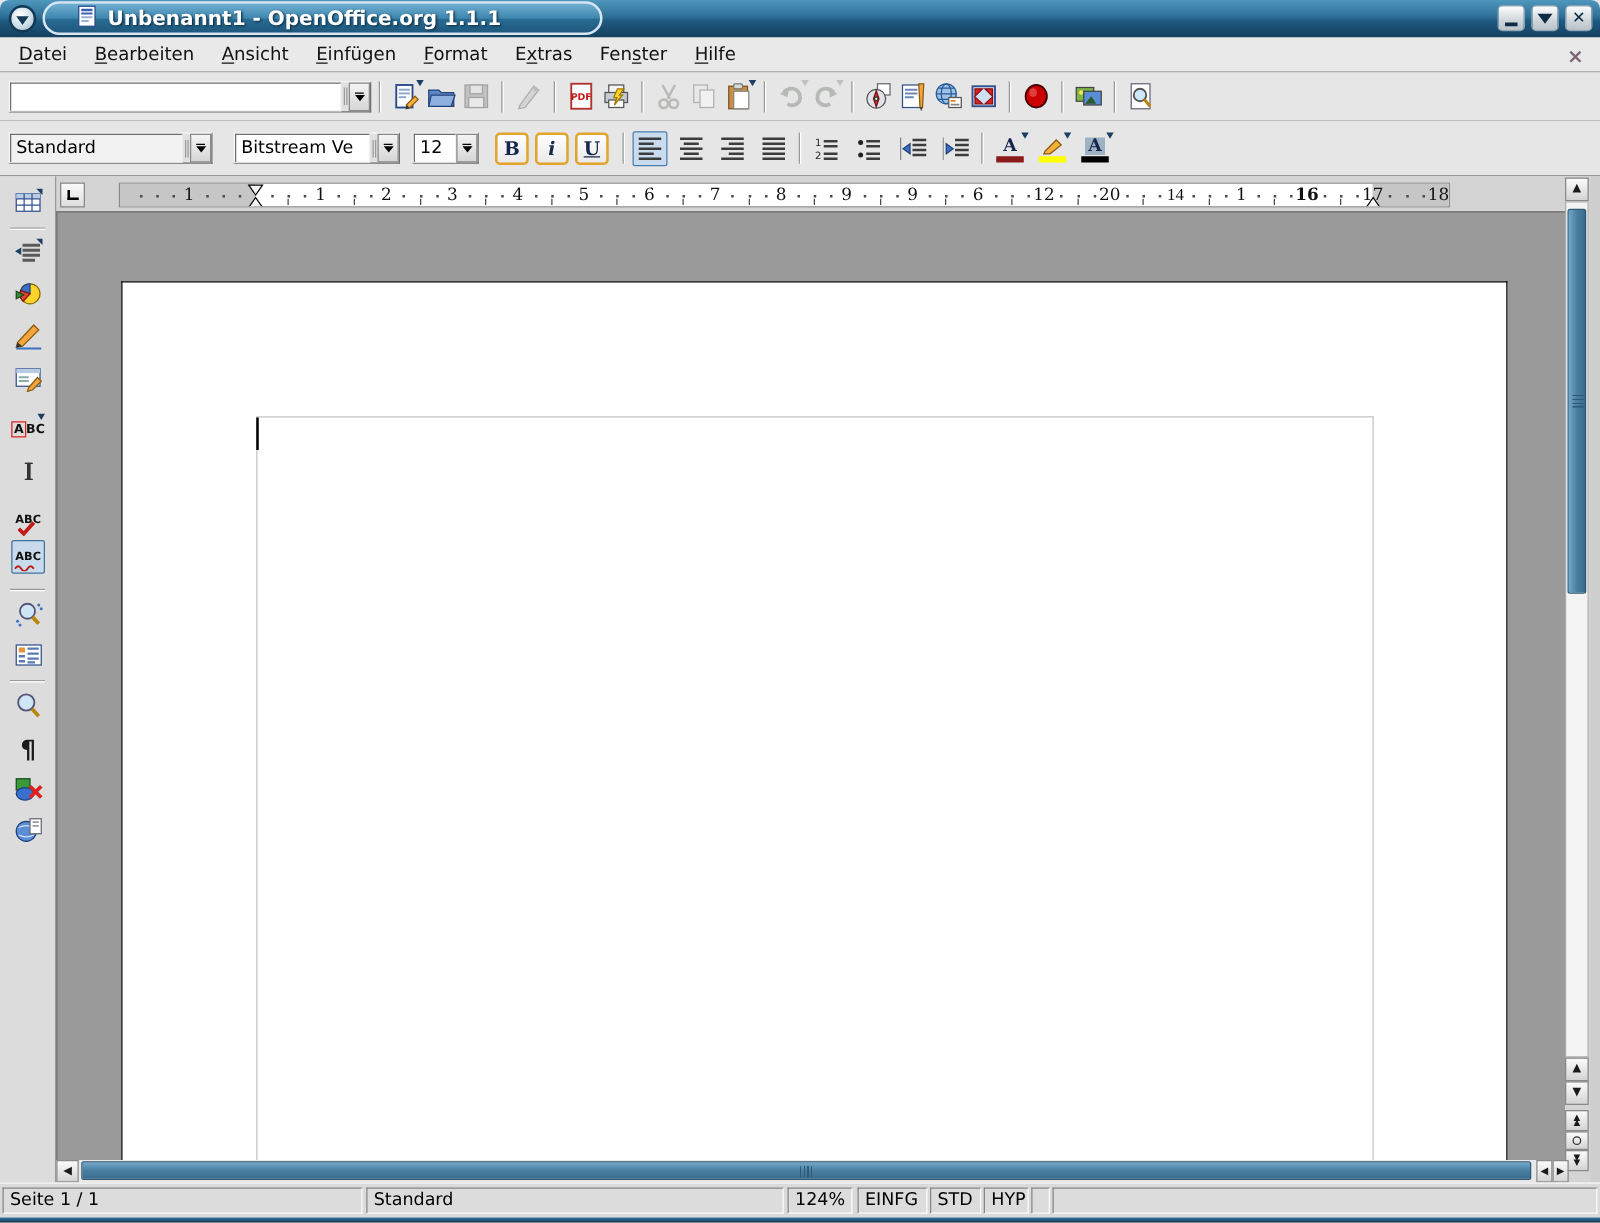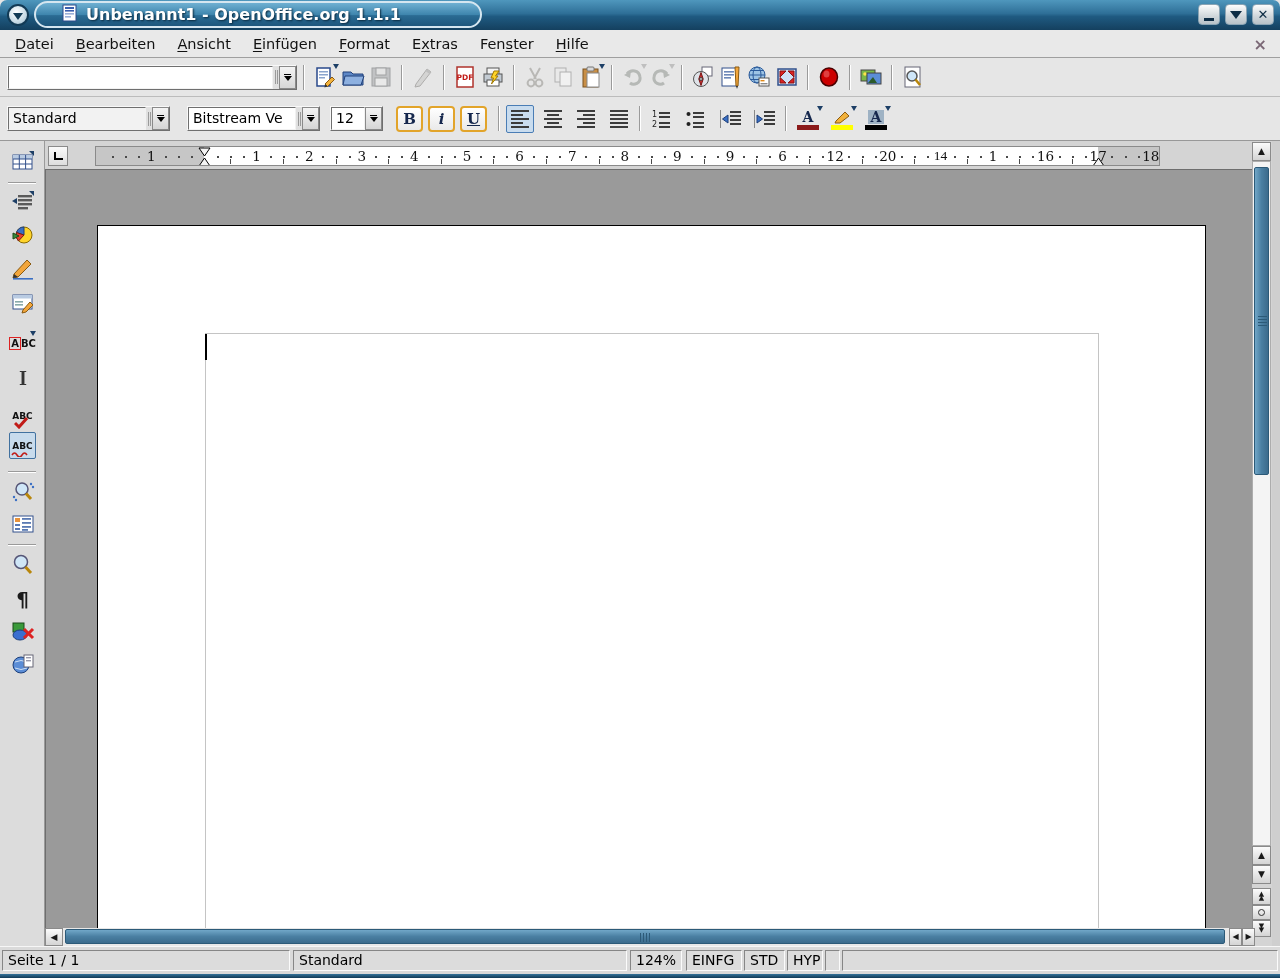--- a/index.html
+++ b/index.html
@@ -611,21 +611,21 @@
           <span class="rnum" style="left: 423.6px;">6</span>
           <span class="rnum" style="left: 476.2px;">7</span>
           <span class="rnum" style="left: 528.8px;">8</span>
           <span class="rnum" style="left: 581.4px;">9</span>
           <span class="rnum" style="left: 634px;">9</span>
           <span class="rnum" style="left: 686.6px;">6</span>
           <span class="rnum" style="left: 739.2px;">12</span>
           <span class="rnum" style="left: 791.8px;">20</span>
           <span class="rnum" style="left: 844.4px; font-family: Liberation Serif, serif;">14</span>
           <span class="rnum" style="left: 897px;">1</span>
-          <span class="rnum" style="left: 949.6px;">16</span>
+          <span class="rnum" style="left: 949.6px; font-weight: bold;">16</span>
           <span class="rnum" style="left: 1002.2px;">17</span>
           <span class="rnum" style="left: 1054.8px;">18</span>
           <span class="rnum" style="left: 55.4px;">1</span>
           <span class="rdot" style="left: 15.95px;"></span>
           <span class="rdot" style="left: 29.1px;"></span>
           <span class="rdot" style="left: 42.25px;"></span>
           <span class="rdot" style="left: 68.55px;"></span>
           <span class="rdot" style="left: 81.7px;"></span>
           <span class="rdot" style="left: 94.85px;"></span>
           <span class="rdot" style="left: 121.15px;"></span>

